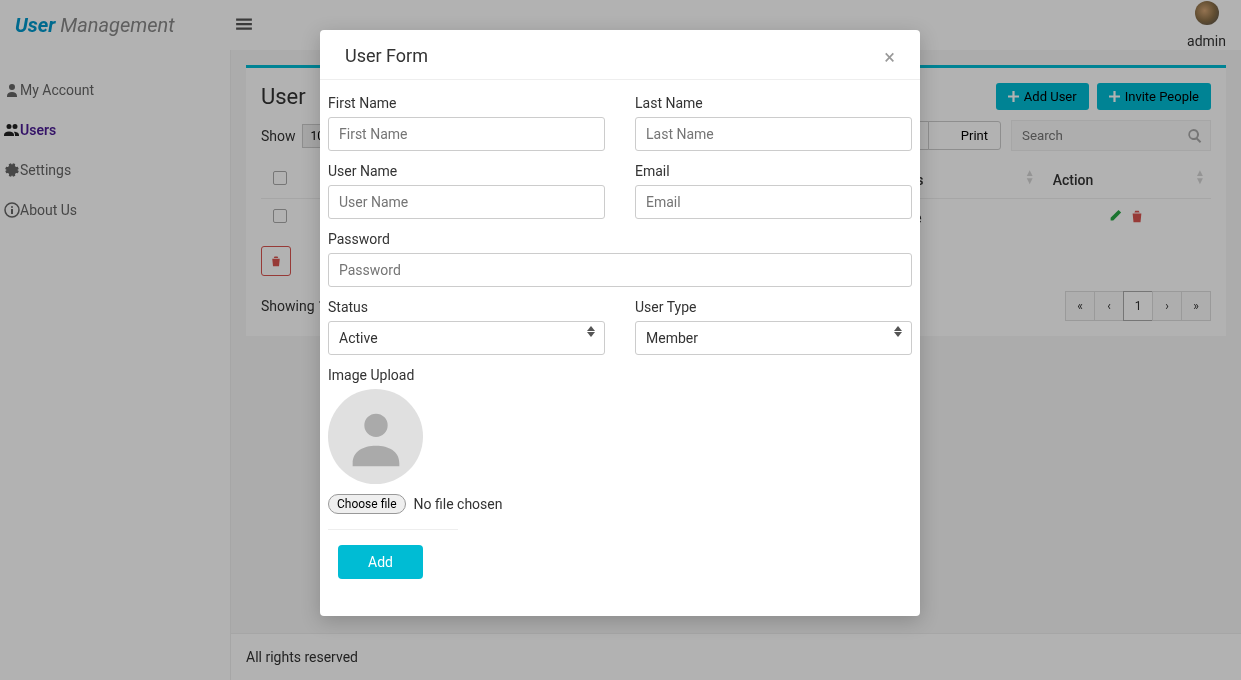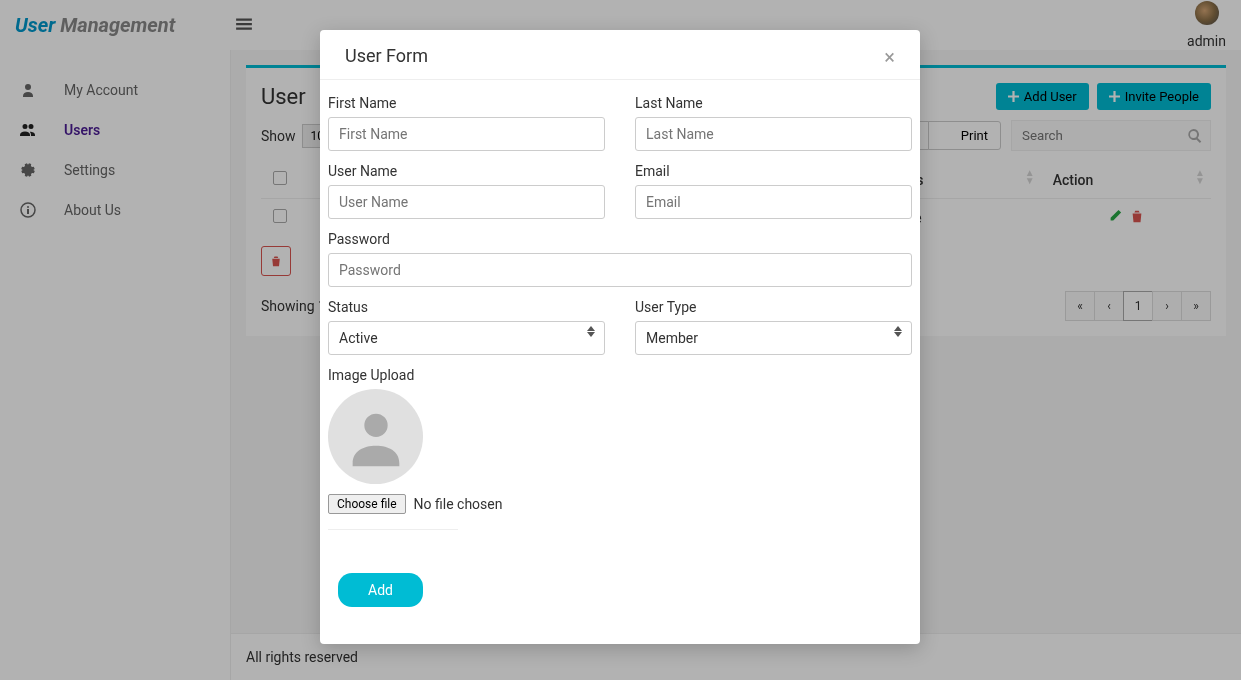--- a/index.html
+++ b/index.html
@@ -1,29 +1,29 @@
 <!DOCTYPE html>
 <html><head>
 <meta charset="utf-8">
 <style>
   * { box-sizing: border-box; margin: 0; padding: 0; font-family: -apple-system, BlinkMacSystemFont, "Segoe UI", Roboto, sans-serif; }
   body { background: #fff; color: #333; font-size: 14px; width: 1241px; height: 680px; overflow: hidden; position: relative; }
   
   
   .topbar { height: 50px; display: flex; align-items: center; padding: 0 15px; background: #fff; }
   .logo { width: 215px; color: #0099cc; font-size: 20px; font-weight: 600; }
-  .logo span { color: #999; font-weight: 700; }
+  .logo span { color: #999; font-weight: 400; }
   .menu-toggle { cursor: pointer; padding: 5px; }
   .menu-toggle svg { width: 18px; height: 18px; }
   .topbar-right { margin-left: auto; display: flex; align-items: center; gap: 8px; flex-direction: column; }
   .avatar { width: 24px; height: 24px; border-radius: 50%; background: radial-gradient(circle at 40% 40%, #d4a574 0%, #8b6f47 50%, #4a4a4a 100%); }
   
   
   .sidebar { position: absolute; left: 0; top: 50px; bottom: 0; width: 230px; background: #fff; padding: 20px 0; }
-  .nav-item { display: flex; align-items: flex-end; padding: 12px 20px; gap: 28px; color: #666; cursor: pointer; }
+  .nav-item { display: flex; align-items: flex-end; padding: 12px 4px; gap: 0; color: #666; cursor: pointer; }
   .nav-item.active { color: #4c1d95; font-weight: 600; }
   .nav-item svg { width: 16px; height: 16px; flex-shrink: 0; }
   
   
   .main { position: absolute; left: 230px; right: 0; top: 50px; bottom: 0; background: #f7f7f7; border-left: 1px solid #eee; }
   .card { margin: 15px; background: #fff; border-top: 3px solid #00bcd4; padding: 15px; }
   .card-head { display: flex; align-items: center; margin-bottom: 10px; }
   .card-title { font-size: 22px; font-weight: 400; }
   .card-actions { margin-left: auto; display: flex; gap: 8px; }
   .btn { padding: 6px 12px; border-radius: 3px; border: none; cursor: pointer; font-size: 13px; display: inline-flex; align-items: center; gap: 5px; }
@@ -71,23 +71,23 @@
   .form-group { flex: 1; }
   .form-group label { display: block; margin-bottom: 6px; font-size: 14px; }
   .form-control { width: 100%; border: 1px solid #ccc; border-radius: 3px; padding: 8px 10px; font-size: 14px; color: #999; }
   select.form-control { appearance: none; background: #fff; color: #333; }
   .select-wrap { position: relative; }
   .select-wrap::after { content: ''; position: absolute; right: 10px; top: 11px; width: 0; height: 0; border-left: 4px solid transparent; border-right: 4px solid transparent; border-top: 5px solid #555; }
   .select-wrap::before { content: ''; position: absolute; right: 10px; top: 19px; width: 0; height: 0; border-left: 4px solid transparent; border-right: 4px solid transparent; border-bottom: 5px solid #555; transform: translateY(-14px); }
   .avatar-placeholder { width: 95px; height: 95px; border-radius: 50%; background: #e0e0e0; display: flex; align-items: center; justify-content: center; margin: 5px 0 10px; }
   .avatar-placeholder svg { width: 70px; height: 70px; fill: #aaa; }
   .file-row { display: flex; align-items: center; gap: 8px; margin-bottom: 5px; }
-  .file-btn { border: 1px solid #999; background: #efefef; padding: 2px 8px; font-size: 12px; border-radius: 2px; }
+  .file-btn { border: 1px solid #999; background: #efefef; padding: 2px 8px; font-size: 12px; border-radius: 10px; }
   .divider { border-top: 1px solid #eee; width: 130px; margin: 15px 0; }
-  .btn-add { background: #00bcd4; color: #fff; padding: 9px 30px; border: none; border-radius: 14px; font-size: 14px; margin-left: 10px; margin-top: 28px; }
+  .btn-add { background: #00bcd4; color: #fff; padding: 9px 30px; border: none; border-radius: 4px; font-size: 14px; margin-left: 10px; }
 </style>
 </head>
 <body>
 
 <div class="topbar">
   <div class="logo">
     <span style="color:#0099cc; font-weight:700; font-style:italic;">User</span>
     <span style="color:#888; font-style:italic;">Management</span>
   </div>
   <div class="menu-toggle">

